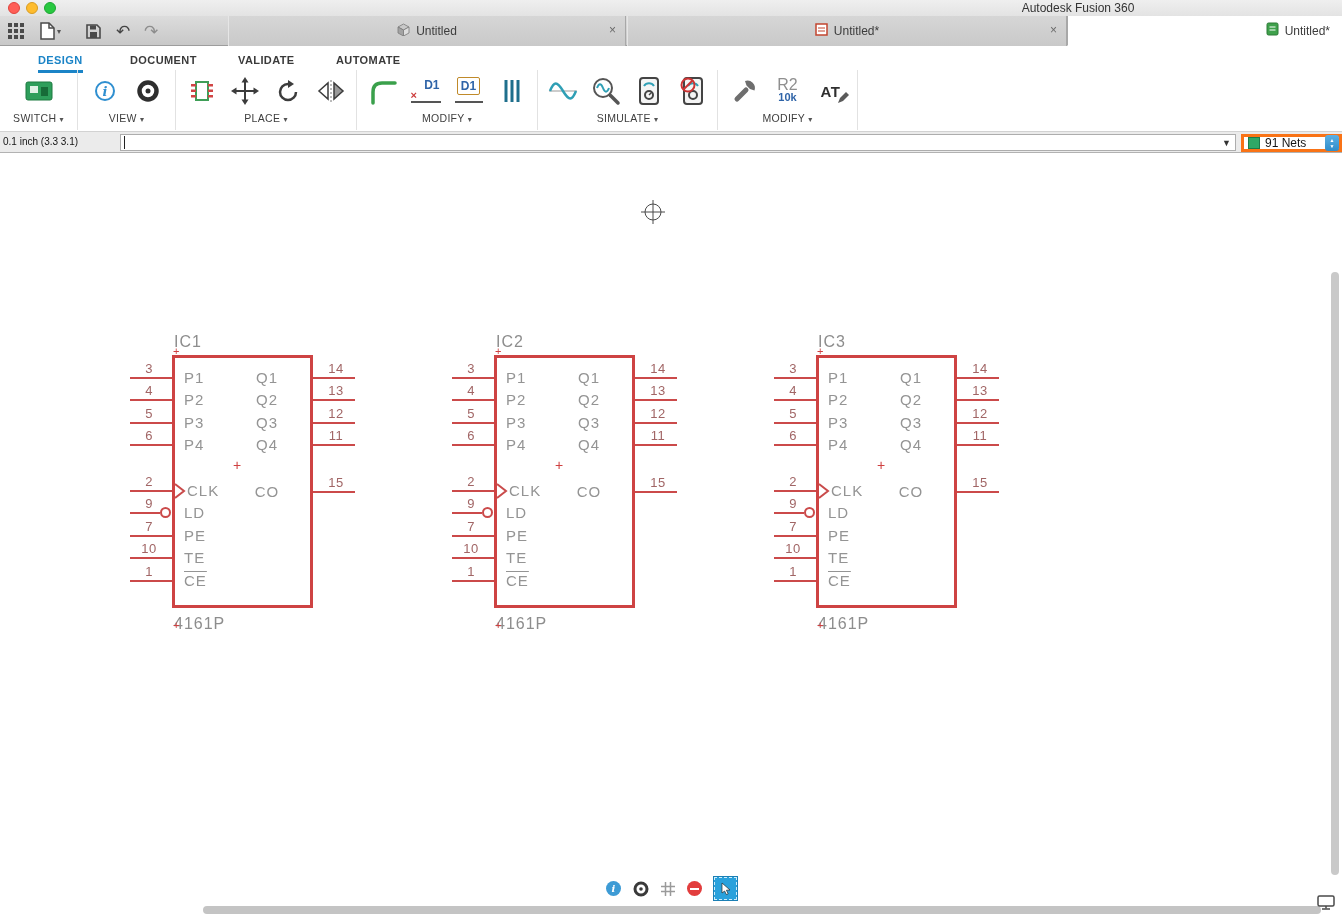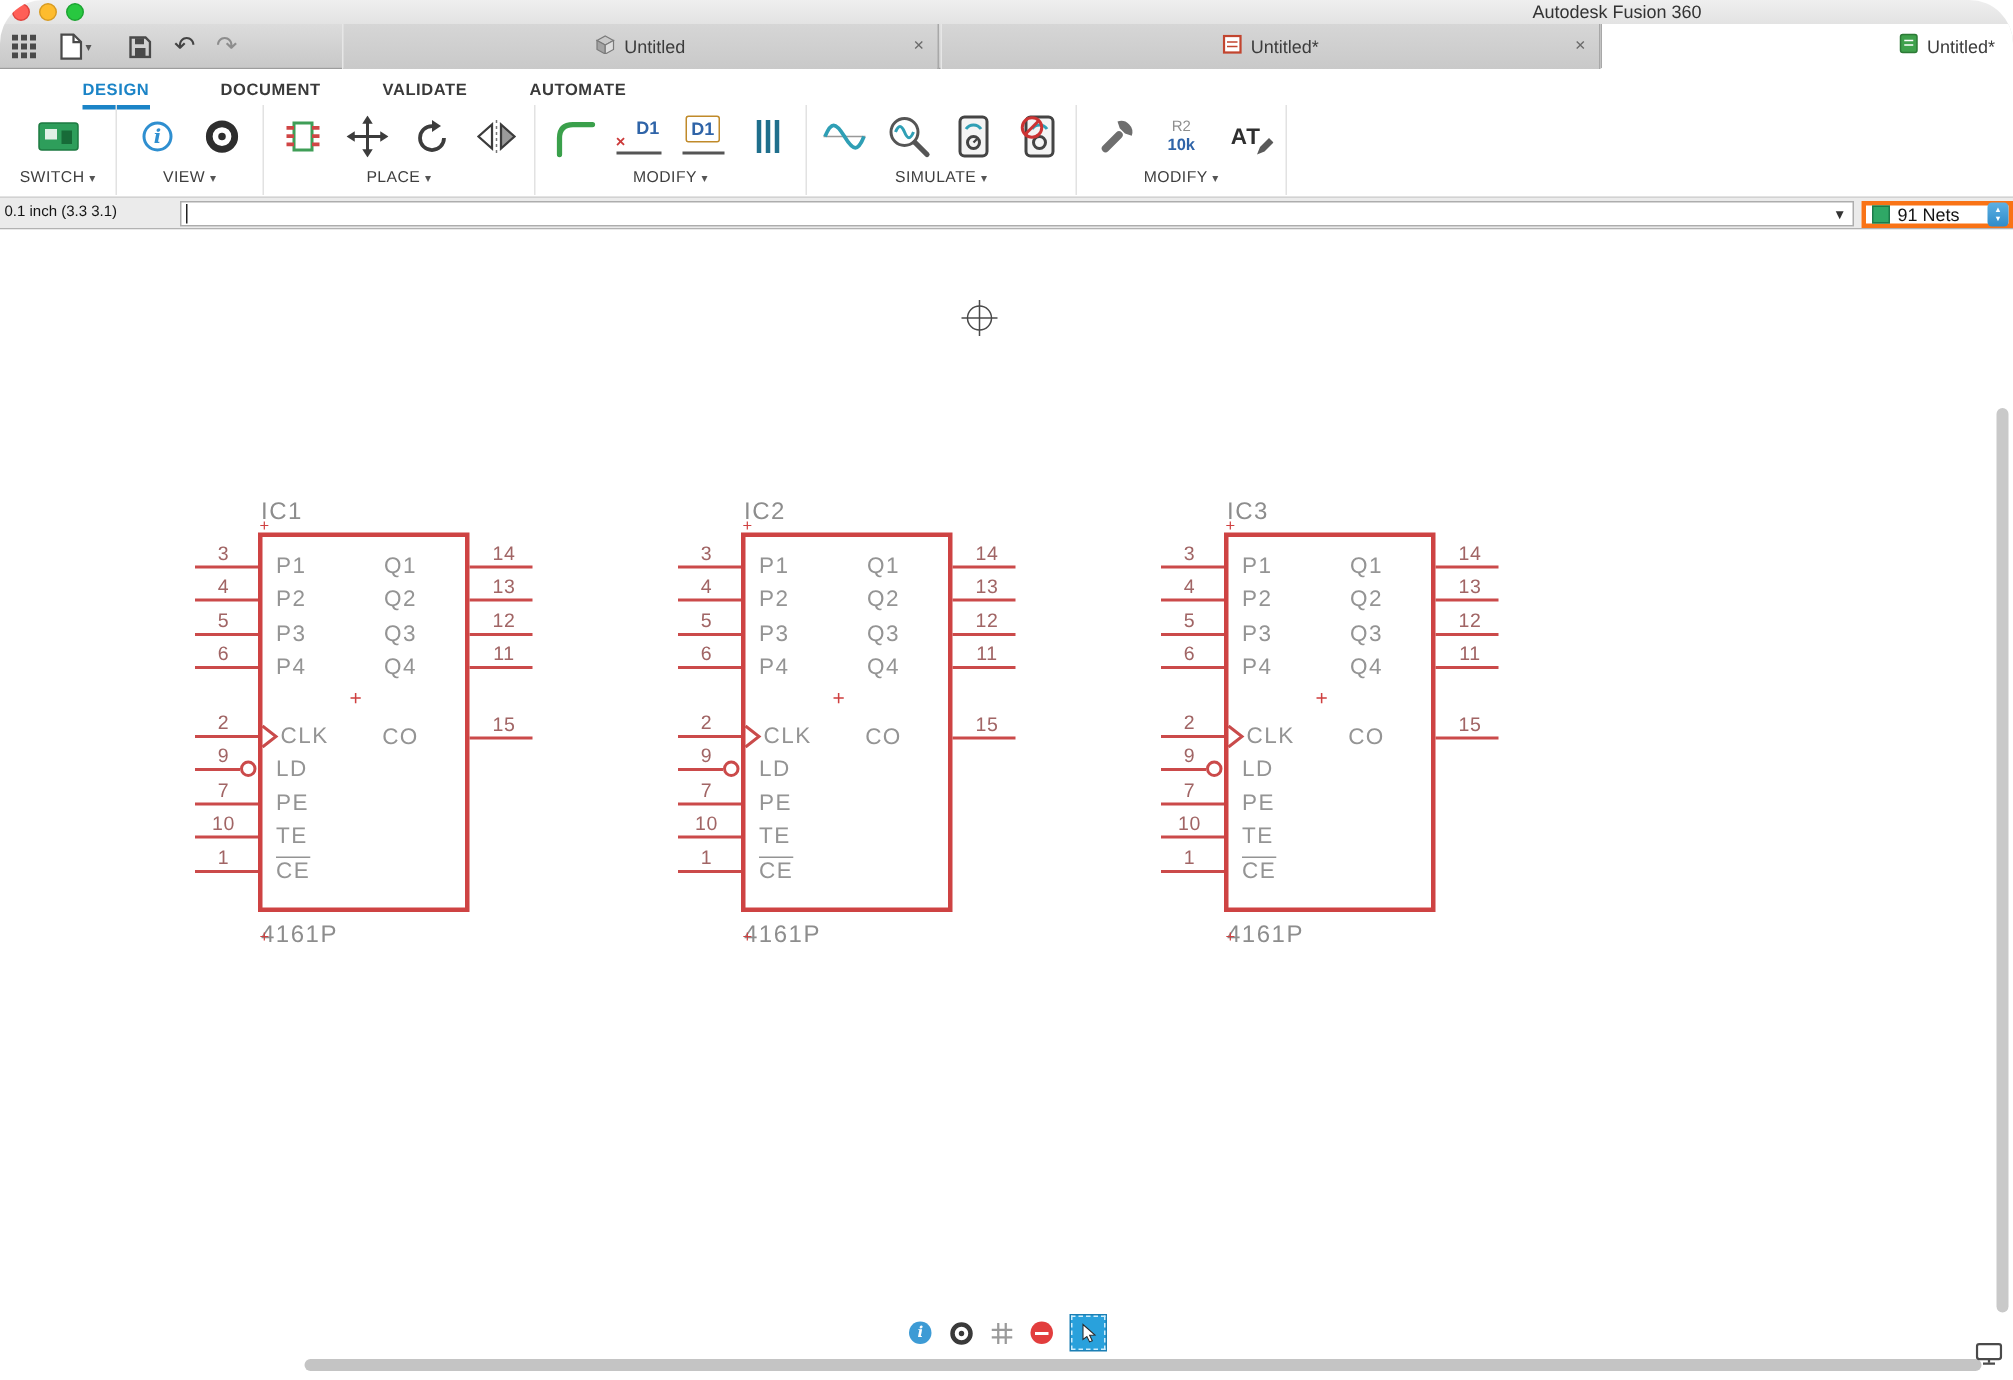--- a/index.html
+++ b/index.html
@@ -1,18 +1,18 @@
 <!DOCTYPE html>
 <html><head>
 <meta charset="utf-8">
 <style>
   *{margin:0;padding:0;box-sizing:border-box;}
   html,body{background:#fff;}
   body{font-family:"Liberation Sans",sans-serif;-webkit-font-smoothing:antialiased;}
-  .app{position:relative;width:1342px;height:920px;background:#fff;overflow:hidden;border-radius:29px;}
+  .app{position:relative;width:1342px;height:920px;background:#fff;overflow:hidden;}
 
   
   .titlebar{position:absolute;left:0;top:0;width:100%;height:16px;background:linear-gradient(#efefef,#e3e3e3);}
   .tl{position:absolute;top:2px;width:12px;height:12px;border-radius:50%;}
   .tl.c{left:8px;background:#ff5f57;border:1px solid #e0443e;}
   .tl.m{left:26px;background:#febc2e;border:1px solid #d89c23;}
   .tl.x{left:44px;background:#28c840;border:1px solid #1da533;}
   .win-title{position:absolute;top:1px;left:1003px;width:150px;text-align:center;font-size:12px;color:#333;}
 
   
@@ -25,39 +25,39 @@
   .qi-undo{left:116px;font-family:"DejaVu Sans",sans-serif;font-size:17px;color:#444;}
   .qi-redo{left:144px;font-family:"DejaVu Sans",sans-serif;font-size:17px;color:#8d8d8d;}
   .tab{position:absolute;top:0;height:30px;display:flex;align-items:center;justify-content:center;gap:6px;font-size:12px;color:#3c3c3c;background:linear-gradient(#d6d6d6,#c9c9c9);border-right:1px solid #a8a8a8;border-left:1px solid #e6e6e6;}
   .tab .close{position:absolute;right:9px;top:8px;font-size:12px;color:#6b6b6b;line-height:12px;}
   .tab1{left:228px;width:398px;}
   .tab2{left:627px;width:440px;}
   .tab3{left:1067px;width:275px;background:#fff;border-left:1px solid #a8a8a8;border-right:none;justify-content:flex-end;padding-right:12px;border-bottom:1px solid #fff;}
 
   
   .ribbon{position:absolute;left:0;top:46px;width:100%;height:85px;background:#fff;}
-  .menu-item{position:absolute;top:8px;font-size:11px;font-weight:bold;letter-spacing:.4px;color:#3a3a3a;padding-bottom:4px;margin-left:17px;}
+  .menu-item{position:absolute;top:8px;font-size:11px;font-weight:bold;letter-spacing:.4px;color:#3a3a3a;padding-bottom:4px;}
   .menu-item.active{color:#1b84c7;border-bottom:3px solid #1b84c7;}
   .m0{left:38px;} .m1{left:130px;} .m2{left:238px;} .m3{left:336px;}
   .tool-group{position:absolute;top:24px;height:60px;border-right:1px solid #e2e2e2;display:flex;flex-direction:column;}
   .tool-group.last{border-right:none;}
   .g-icons{height:42px;display:flex;align-items:center;justify-content:center;gap:7px;}
   .g-label{height:16px;text-align:center;font-size:10.5px;color:#3e3e3e;letter-spacing:.3px;}
   .g-label .caret{font-size:8px;color:#555;}
   .ticon{width:36px;height:38px;display:flex;align-items:center;justify-content:center;position:relative;}
   .circle-i{width:20px;height:20px;border-radius:50%;border:2px solid #2f8fd0;color:#2f8fd0;font-family:"DejaVu Serif",serif;font-style:italic;font-weight:bold;font-size:13px;display:flex;align-items:center;justify-content:center;}
   .nl-wrap{position:relative;width:30px;height:28px;}
   .nl-x{position:absolute;left:0;bottom:4px;color:#cc3a3a;font-size:11px;font-weight:bold;}
   .nl-d1{position:absolute;right:1px;top:1px;color:#2f64a8;font-weight:bold;font-size:12px;}
   .nl-line{position:absolute;left:0;bottom:2px;width:100%;height:2px;background:#555;}
   .lb-wrap{position:relative;width:32px;height:28px;display:flex;align-items:flex-start;justify-content:center;}
   .lb-frame{border:1.5px solid #c08a2a;border-radius:2px;padding:0 3px;color:#2f64a8;font-weight:bold;font-size:12px;line-height:16px;}
   .lb-line{position:absolute;left:2px;bottom:2px;width:28px;height:2px;background:#555;}
   .val-wrap{display:flex;flex-direction:column;align-items:center;line-height:12px;}
-  .val-ref{font-size:10px;color:#8f8f8f;}
+  .val-ref{font-size:16px;color:#8f8f8f;}
   .val-val{font-size:11px;font-weight:bold;color:#2f64a8;}
   .attr-wrap{position:relative;font-size:15px;font-weight:bold;color:#2f2f2f;letter-spacing:.5px;}
   .attr-wrap svg{position:absolute;right:-9px;bottom:-4px;}
   .select-box{width:30px;height:30px;background:#29a1dc;border:1.5px dashed #cfeefc;box-shadow:0 0 0 1px #1b7fb4;display:flex;align-items:center;justify-content:center;}
 
   
   .commandbar{position:absolute;left:0;top:131px;width:100%;height:22px;background:#ebebeb;border-top:1px solid #d2d2d2;border-bottom:1px solid #b2b2b2;}
   .coords{position:absolute;left:3px;top:4px;font-size:10px;color:#141414;}
   .cmd-input{position:absolute;left:120px;top:2px;width:1116px;height:17px;background:#fff;border:1px solid #adadad;font-size:12px;padding:0 16px 0 4px;font-family:"Liberation Sans",sans-serif;}
   .text-caret{position:absolute;left:124px;top:4px;width:1px;height:13px;background:#222;}

